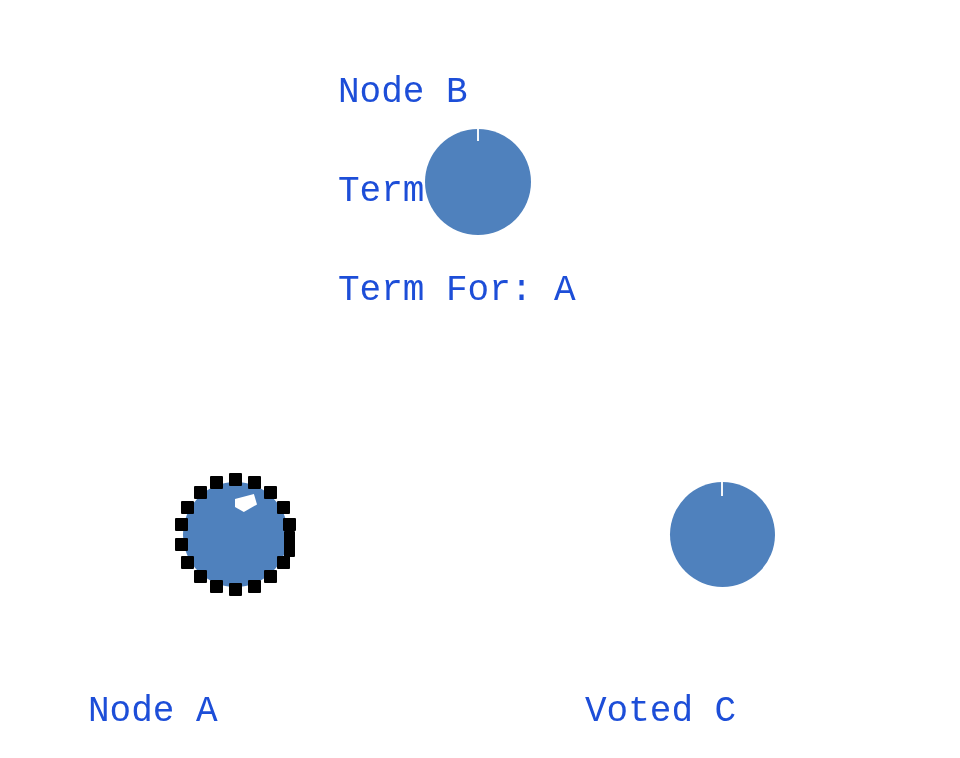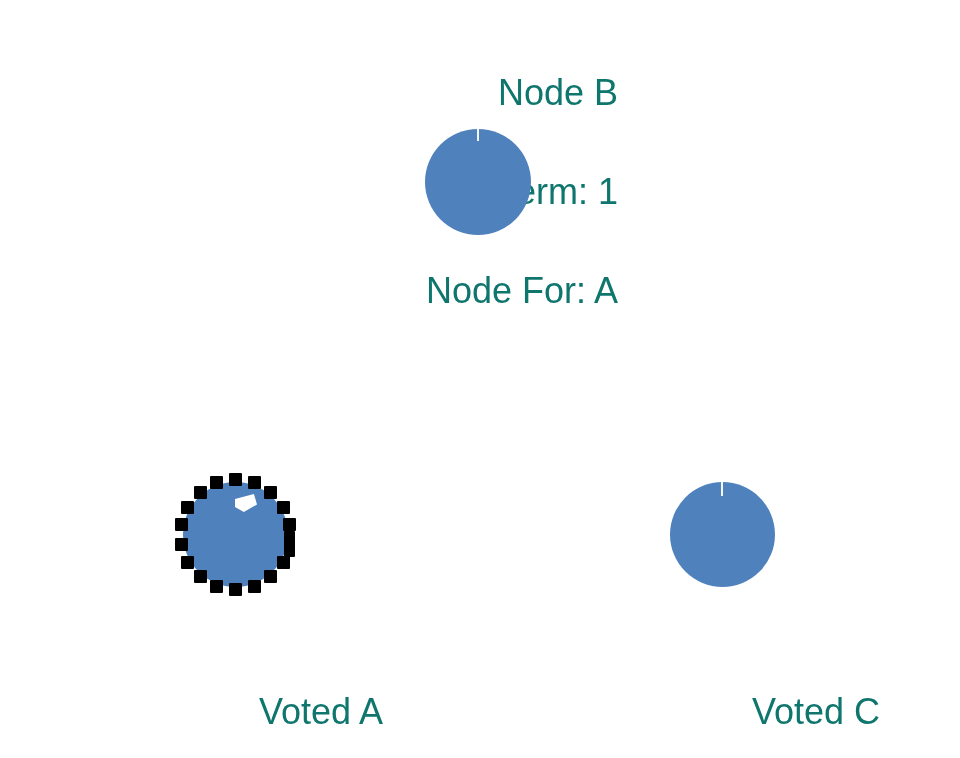--- a/index.html
+++ b/index.html
@@ -25,23 +25,23 @@
     background: #ffffff;
   }
 
   .node-group {
     position: absolute;
   }
 
   
   .node-label {
     position: absolute;
-    text-align: right;
-    color: #0f766e;
-    font-family: Liberation Sans, sans-serif;
+    text-align: left;
+    color: #1d4ed8;
+    font-family: Liberation Mono, monospace;
     font-size: 36px;
     line-height: 33px;
     letter-spacing: 0px;
     white-space: pre;
     font-weight: 400;
   }
   .node-label .line {
     display: block;
     white-space: pre;
   }
@@ -102,21 +102,21 @@
 </style>
 </head>
 <body>
 
 <div id="canvas">
 
   <div class="node-group">
     <div id="node-b-label" class="node-label">
       <span class="line">Node B</span>
       <span class="line">Term: 1</span>
-      <span class="line">Node For: A</span>
+      <span class="line">Term For: A</span>
     </div>
     <div id="node-b-circle-wrap" class="node-circle-wrap">
       <div class="node-circle" style="width:106px;height:106px;background:#4F81BD;"></div>
       <div class="seam" style="left:52px;height:12px;"></div>
     </div>
   </div>
 
   <div class="node-group">
     <div id="node-a-circle-wrap" class="node-circle-wrap">
       <div class="node-circle" style="width:105px;height:105px;background:#4F81BD;"></div>
@@ -137,21 +137,21 @@
           <div class="dash" style="left: 17.1467px; top: 94.6324px;"></div>
           <div class="dash" style="left: 4.8686px; top: 80px;"></div>
           <div class="dash" style="left: -1.66443px; top: 62.0506px;"></div>
           <div class="dash" style="left: -1.66443px; top: 42.9494px;"></div>
           <div class="dash" style="left: 4.8686px; top: 25px;"></div>
           <div class="dash" style="left: 17.1467px; top: 10.3676px;"></div>
           <div class="dash" style="left: 33.6889px; top: 0.816906px;"></div>
         </div>
     </div>
     <div id="node-a-label" class="node-label">
-      <span class="line">Voted A</span>
+      <span class="line">Node A</span>
       
       
     </div>
   </div>
 
   <div class="node-group">
     <div id="node-c-circle-wrap" class="node-circle-wrap">
       <div class="node-circle" style="width:105px;height:105px;background:#4F81BD;"></div>
       <div class="seam" style="left:51px;height:14px;"></div>
     </div>

